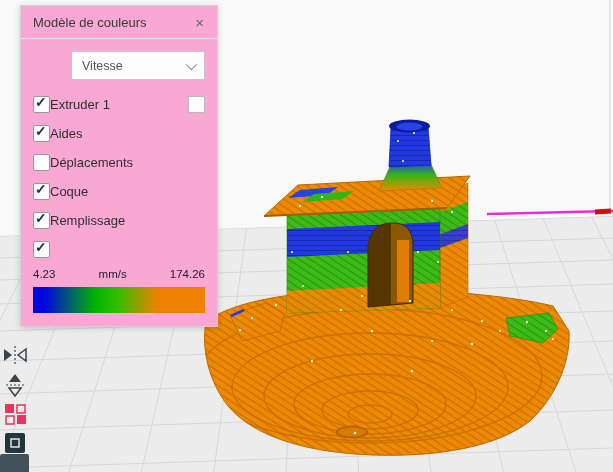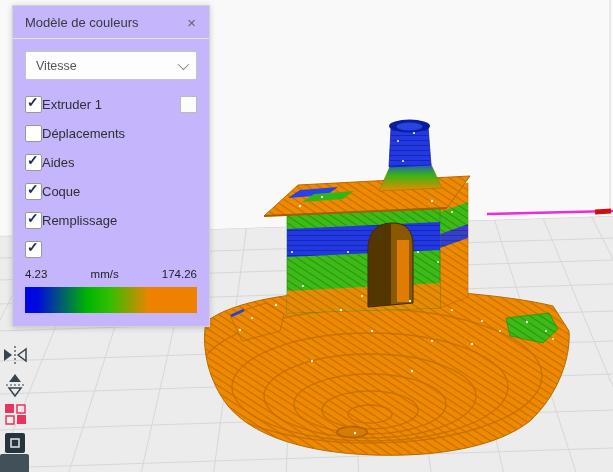--- a/index.html
+++ b/index.html
@@ -7,29 +7,29 @@
   .screen{position:relative;width:613px;height:472px;overflow:hidden;background:#f9f9f9;}
 
   
   .viewport{position:absolute;left:0;top:0;width:613px;height:472px;z-index:0;}
 
   
   .tool{position:absolute;left:1px;width:28px;height:28px;display:flex;align-items:center;justify-content:center;z-index:5;cursor:pointer;}
   .corner-block{position:absolute;left:0;top:454px;width:29px;height:18px;background:#42505a;border-radius:2px 2px 0 0;z-index:5;}
 
   
-  .panel{position:absolute;left:12px;top:5px;width:196px;background:#c4b5fd;border:1px solid #d2d2d2;
+  .panel{position:absolute;left:20px;top:5px;width:196px;background:#f9a8d4;border:1px solid #d2d2d2;
          box-shadow:0 1px 6px rgba(0,0,0,.18);z-index:10;}
   .panel-header{display:flex;align-items:center;justify-content:space-between;padding:9px 12px 8px;}
   .panel-title{font-size:13px;color:#3a3a3a;}
   .close-btn{font-size:15px;color:#666;line-height:1;cursor:pointer;padding:0 1px;}
   .panel-divider{height:1px;background:#e4e4e4;}
   .dropdown-wrap{padding:12px 12px 8px;}
   .dropdown{height:27px;border:1px solid #c6c6c6;border-radius:2px;background:#fdfdfd;display:flex;
-            align-items:center;justify-content:space-between;padding:0 10px;font-size:12.5px;color:#555;cursor:pointer;}
+            align-items:center;justify-content:space-between;padding:0 10px;font-size:12.5px;color:#555;cursor:pointer;margin-left:38px;}
   .chev{width:7px;height:7px;border-right:1.6px solid #888;border-bottom:1.6px solid #888;
         transform:rotate(45deg) translateY(-2px);}
   .rows{padding:2px 0 0;}
   .row{display:flex;align-items:center;gap:0;padding:6px 12px;font-size:13px;color:#2f2f2f;cursor:pointer;}
   .cb{width:15px;height:15px;border:1px solid #999;border-radius:2px;background:#fff;position:relative;flex:none;}
   .cb.checked::after{content:"✓";position:absolute;left:1px;top:-3px;font-size:14px;font-weight:bold;color:#1f2a5e;}
   .row-label{flex:1;}
   .swatch{width:15px;height:15px;border:1px solid #bbb;background:#fcfcfc;flex:none;}
   .legend-labels{display:flex;justify-content:space-between;padding:4px 12px 0;font-size:11.5px;color:#222;}
   .gradient-bar{height:26px;margin:7px 12px 13px;}
@@ -216,26 +216,26 @@
       </div>
     </div>
 
     <div class="rows">
       <label class="row">
         <span class="cb checked"></span>
         <span class="row-label">Extruder 1</span>
         <span class="swatch"></span>
       </label>
       <label class="row">
+        <span class="cb checked"></span>
+        <span class="row-label">Aides</span>
+      </label>
+      <label class="row">
         <span class="cb"></span>
         <span class="row-label">Déplacements</span>
-      </label>
-      <label class="row">
-        <span class="cb checked"></span>
-        <span class="row-label">Aides</span>
       </label>
       <label class="row">
         <span class="cb checked"></span>
         <span class="row-label">Coque</span>
       </label>
       <label class="row">
         <span class="cb checked"></span>
         <span class="row-label">Remplissage</span>
       </label>
       <label class="row">

